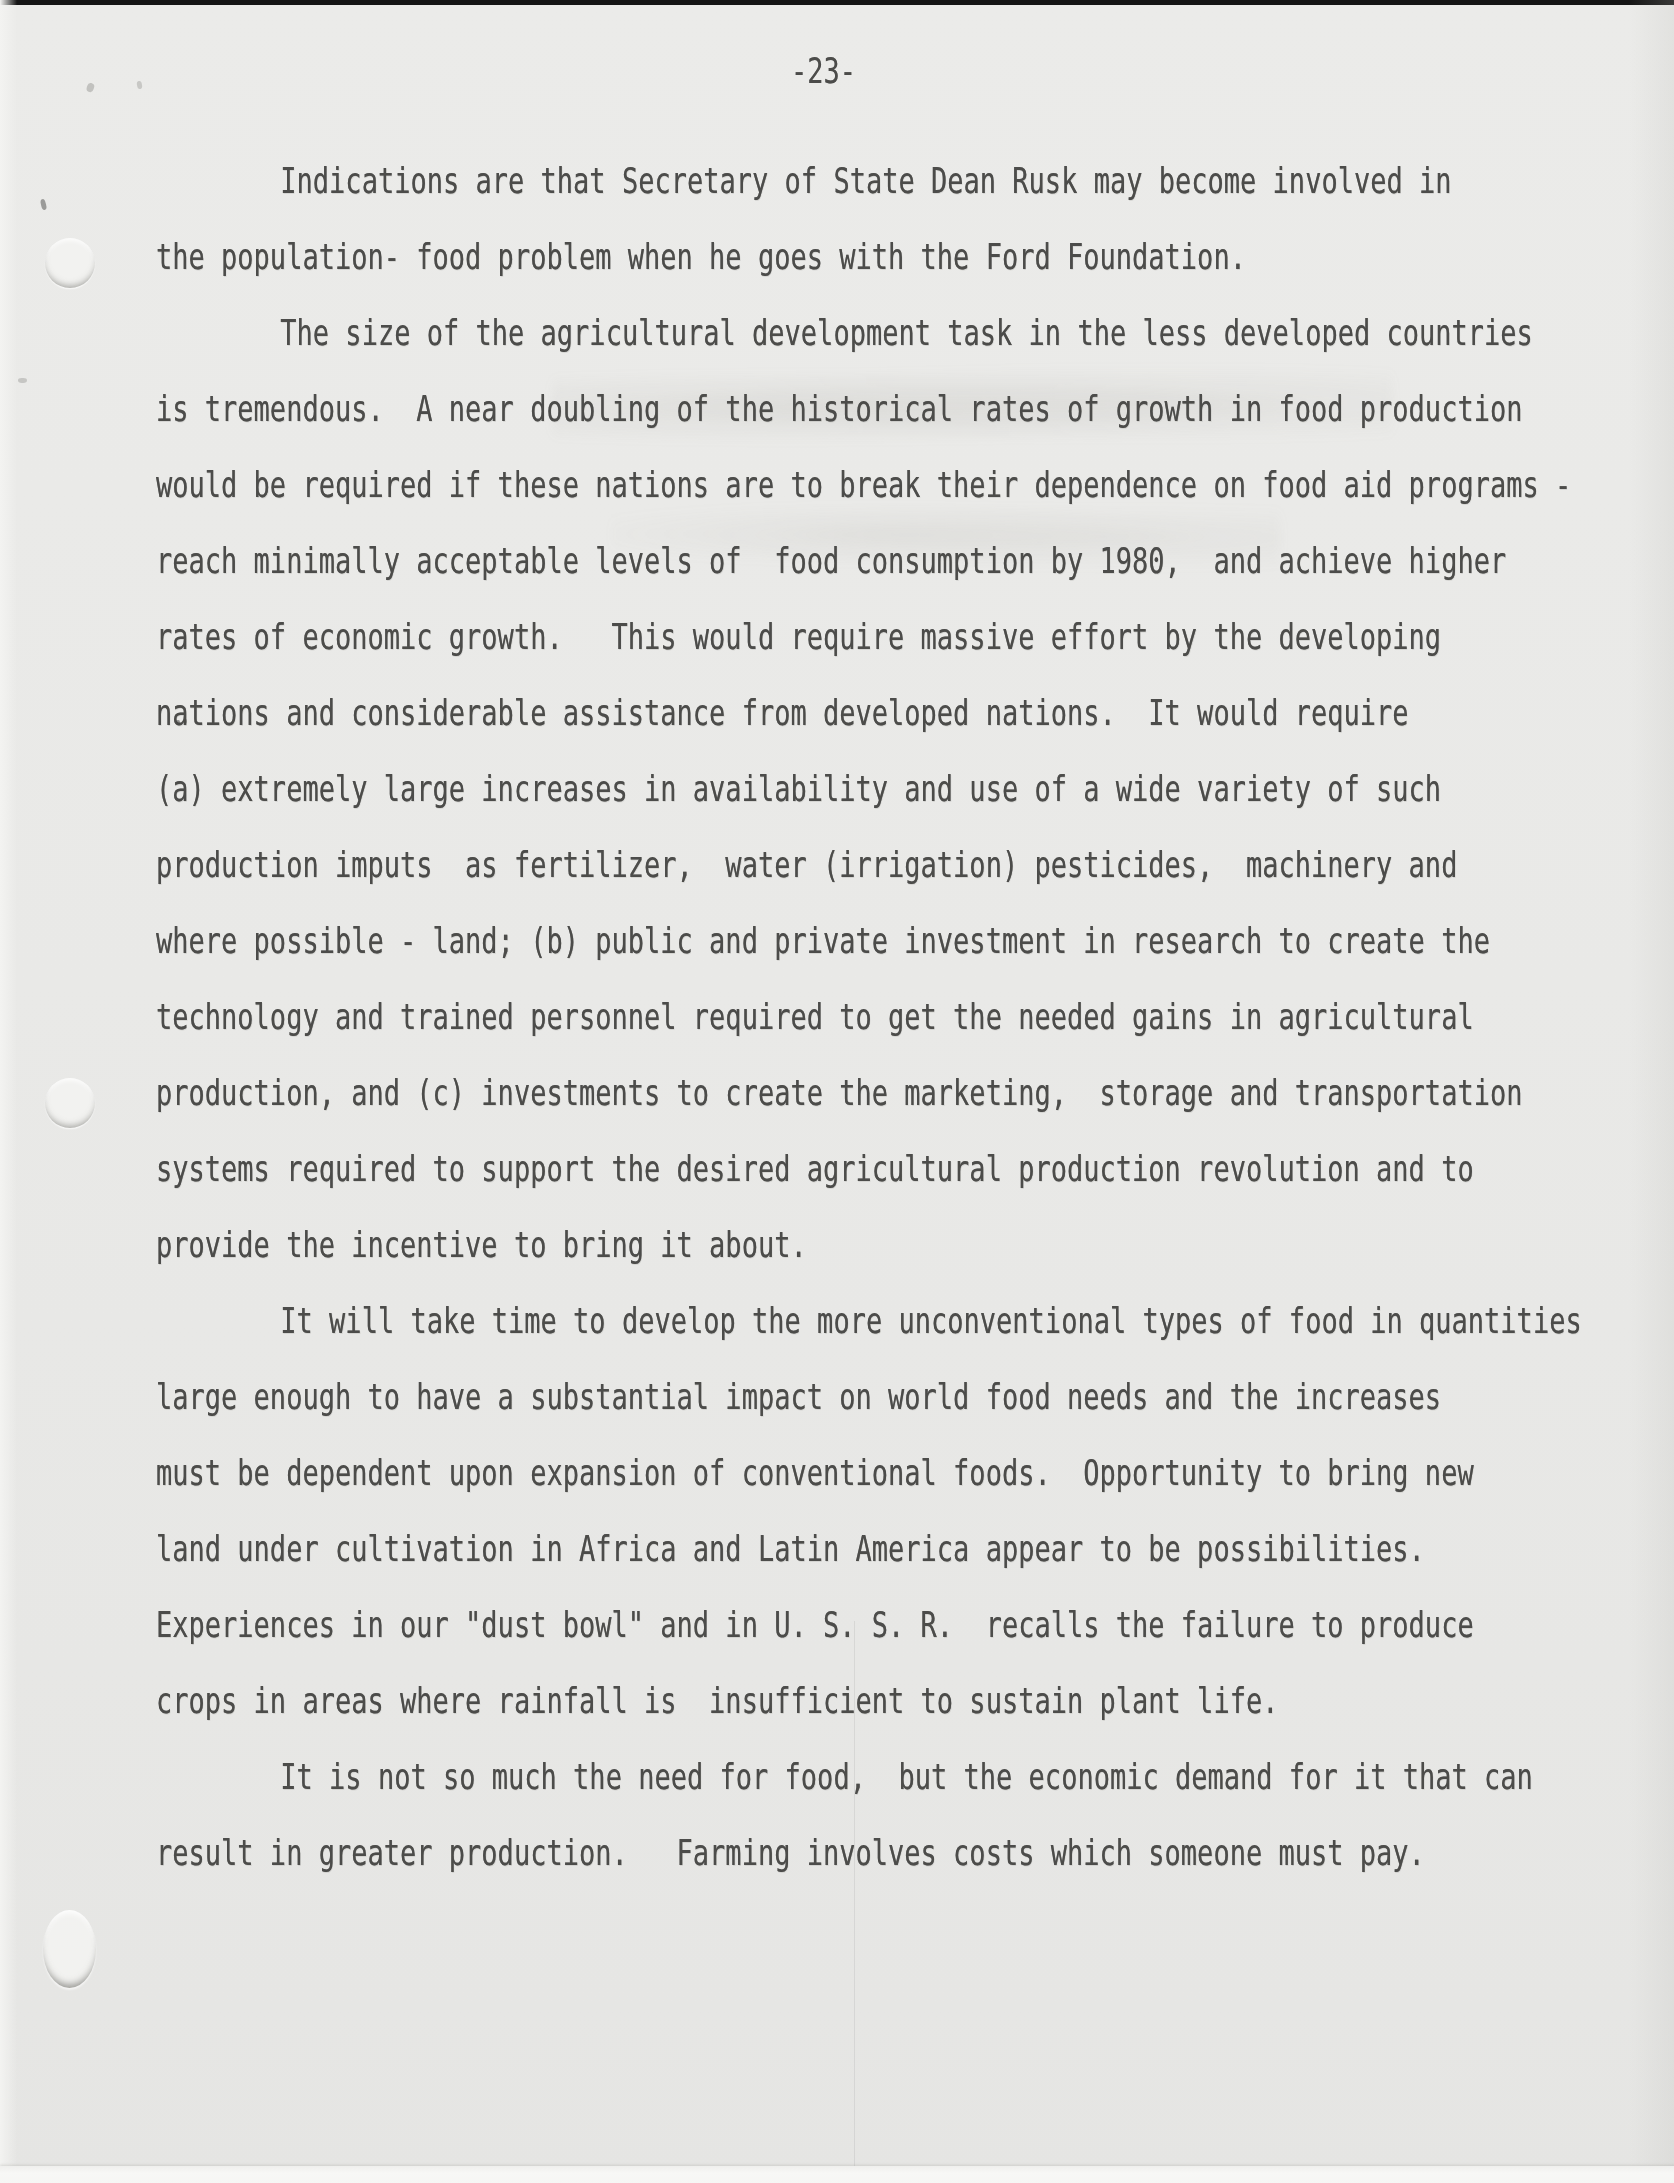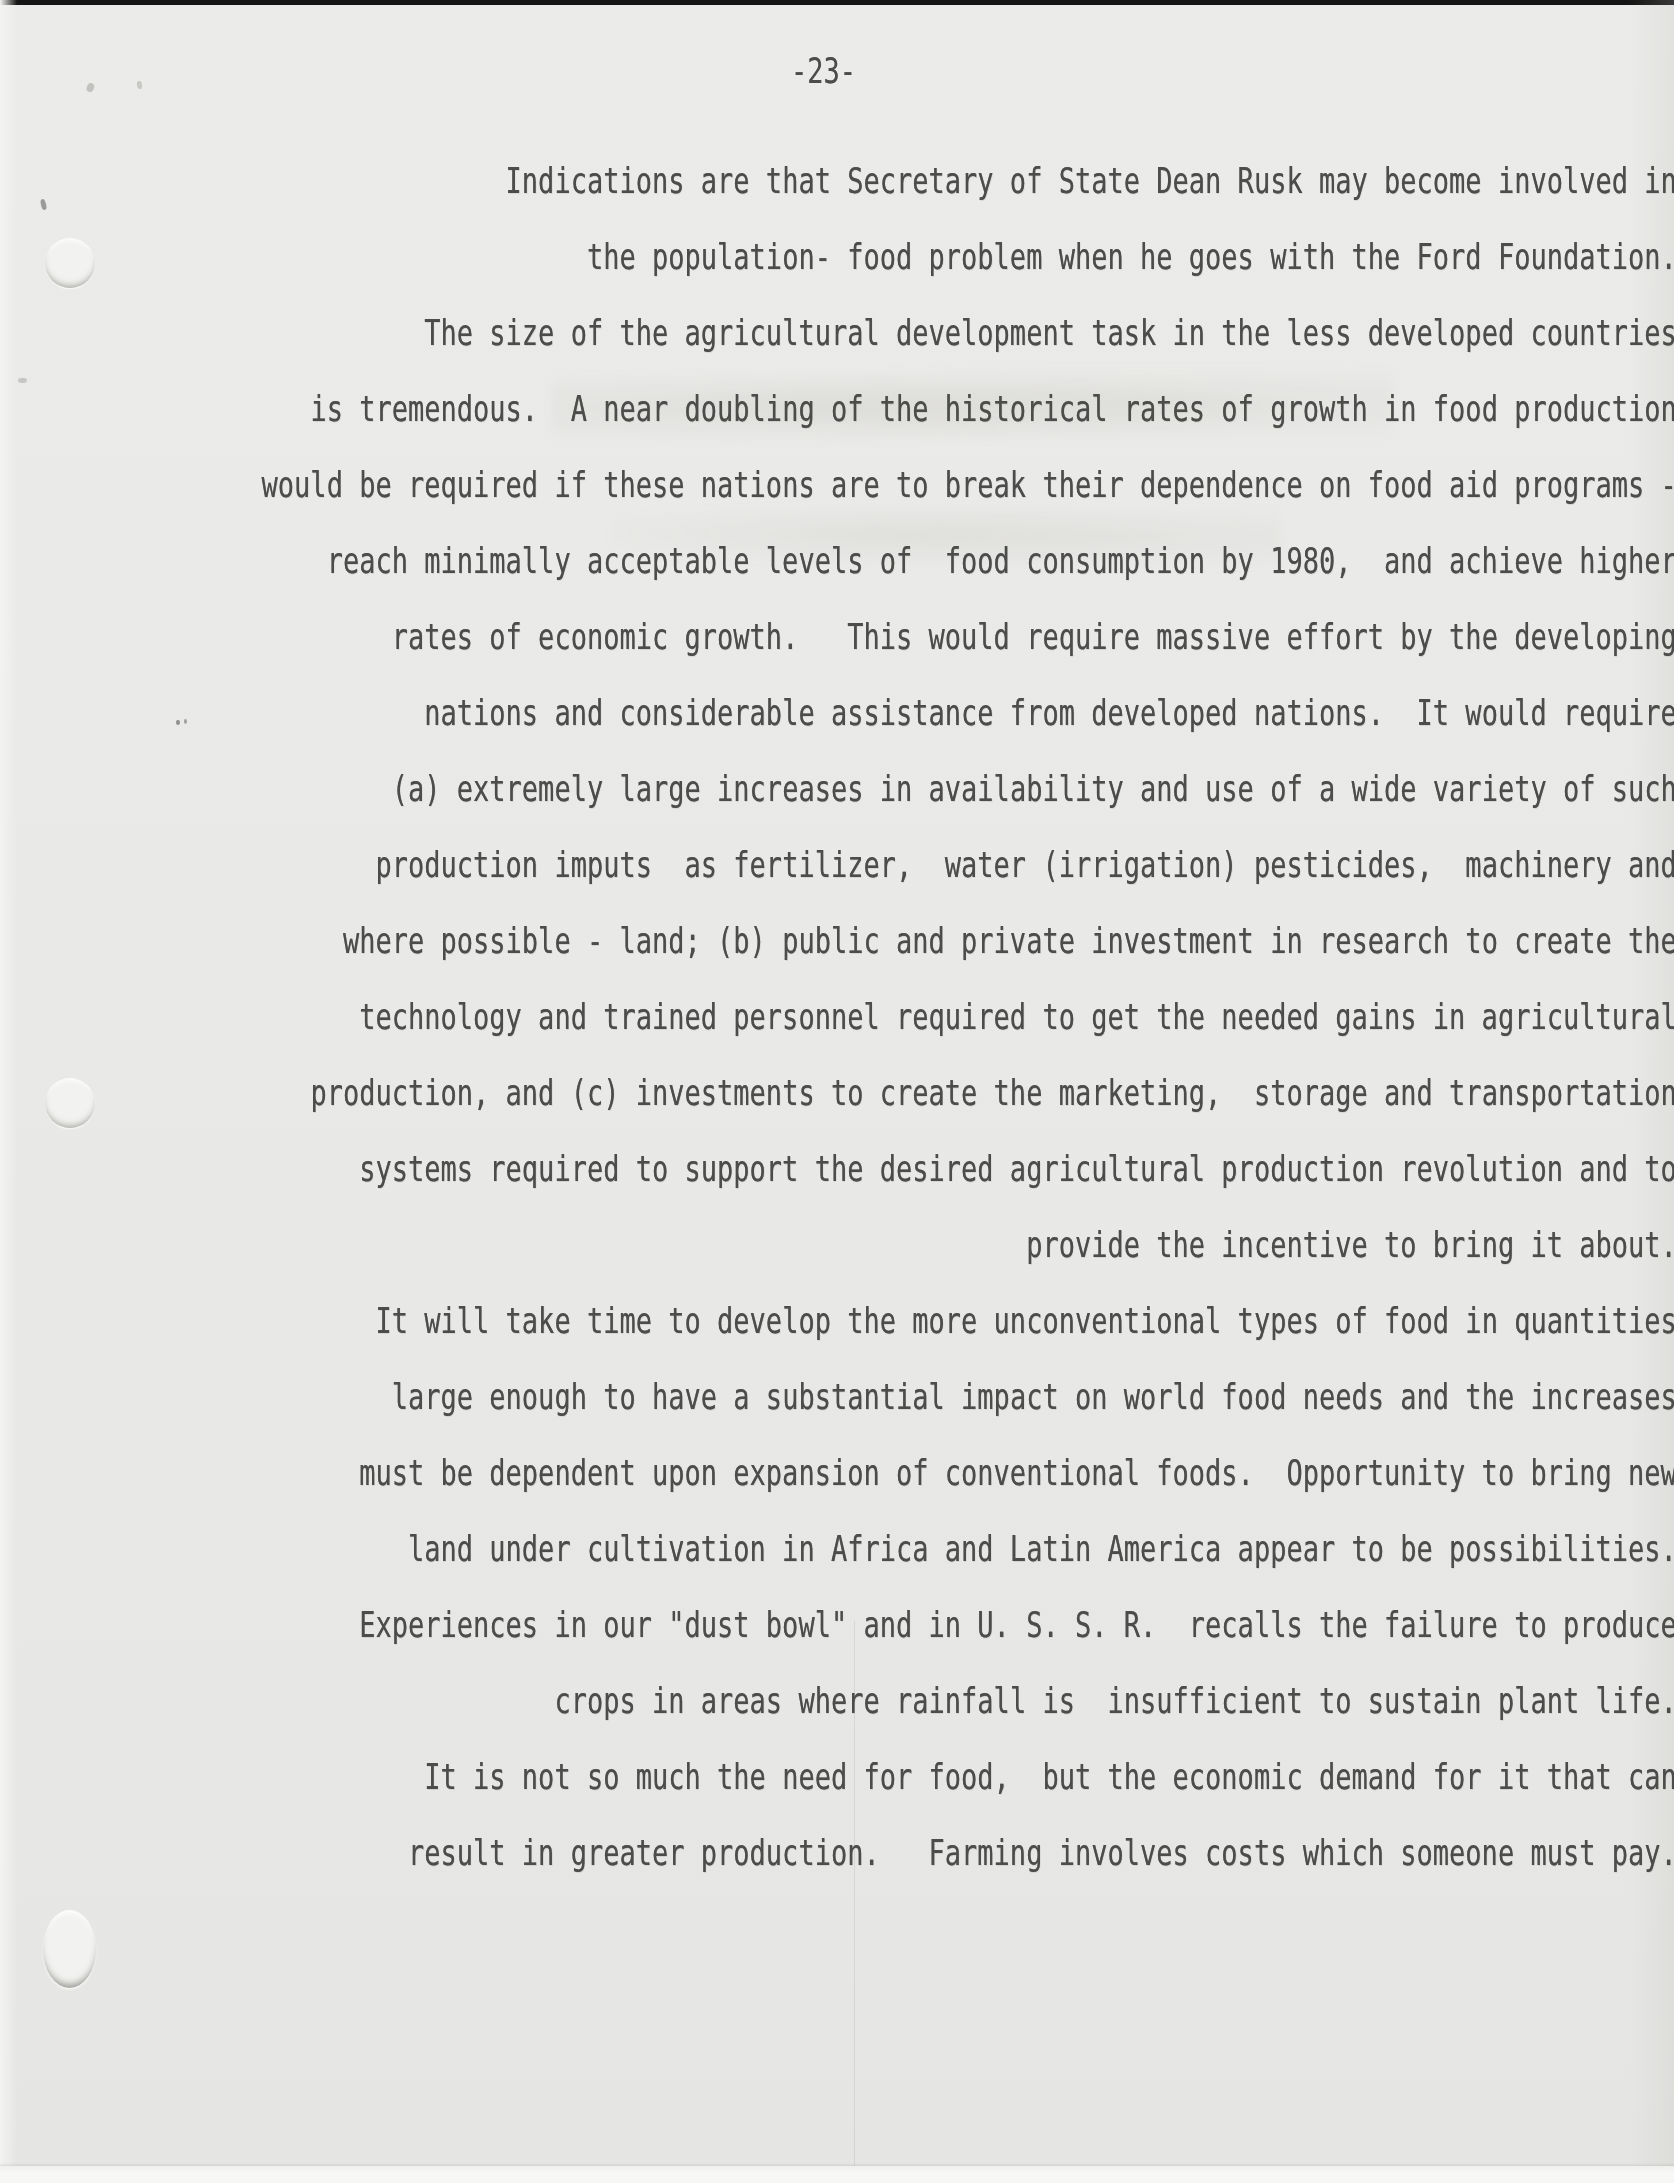--- a/index.html
+++ b/index.html
@@ -4,21 +4,21 @@
 <style>
   html, body { margin: 0; padding: 0; }
   body {
     width: 1675px; height: 2183px;
     position: relative;
     overflow: hidden;
     background:
       linear-gradient(180deg, #ebebe9 0%, #e9e9e7 45%, #e6e6e4 92%, #e5e5e3 100%);
     font-family: "DejaVu Sans Mono", "Liberation Mono", monospace;
   }
-  .page { position: absolute; inset: 0; text-align: right; }
+  .page { position: absolute; inset: 0; }
 
   
   .line {
     position: relative;
     height: 76px;
     line-height: 76px;
     font-size: 35px;
     color: #4c4c4a;
     white-space: pre;
     width: 1970px;

